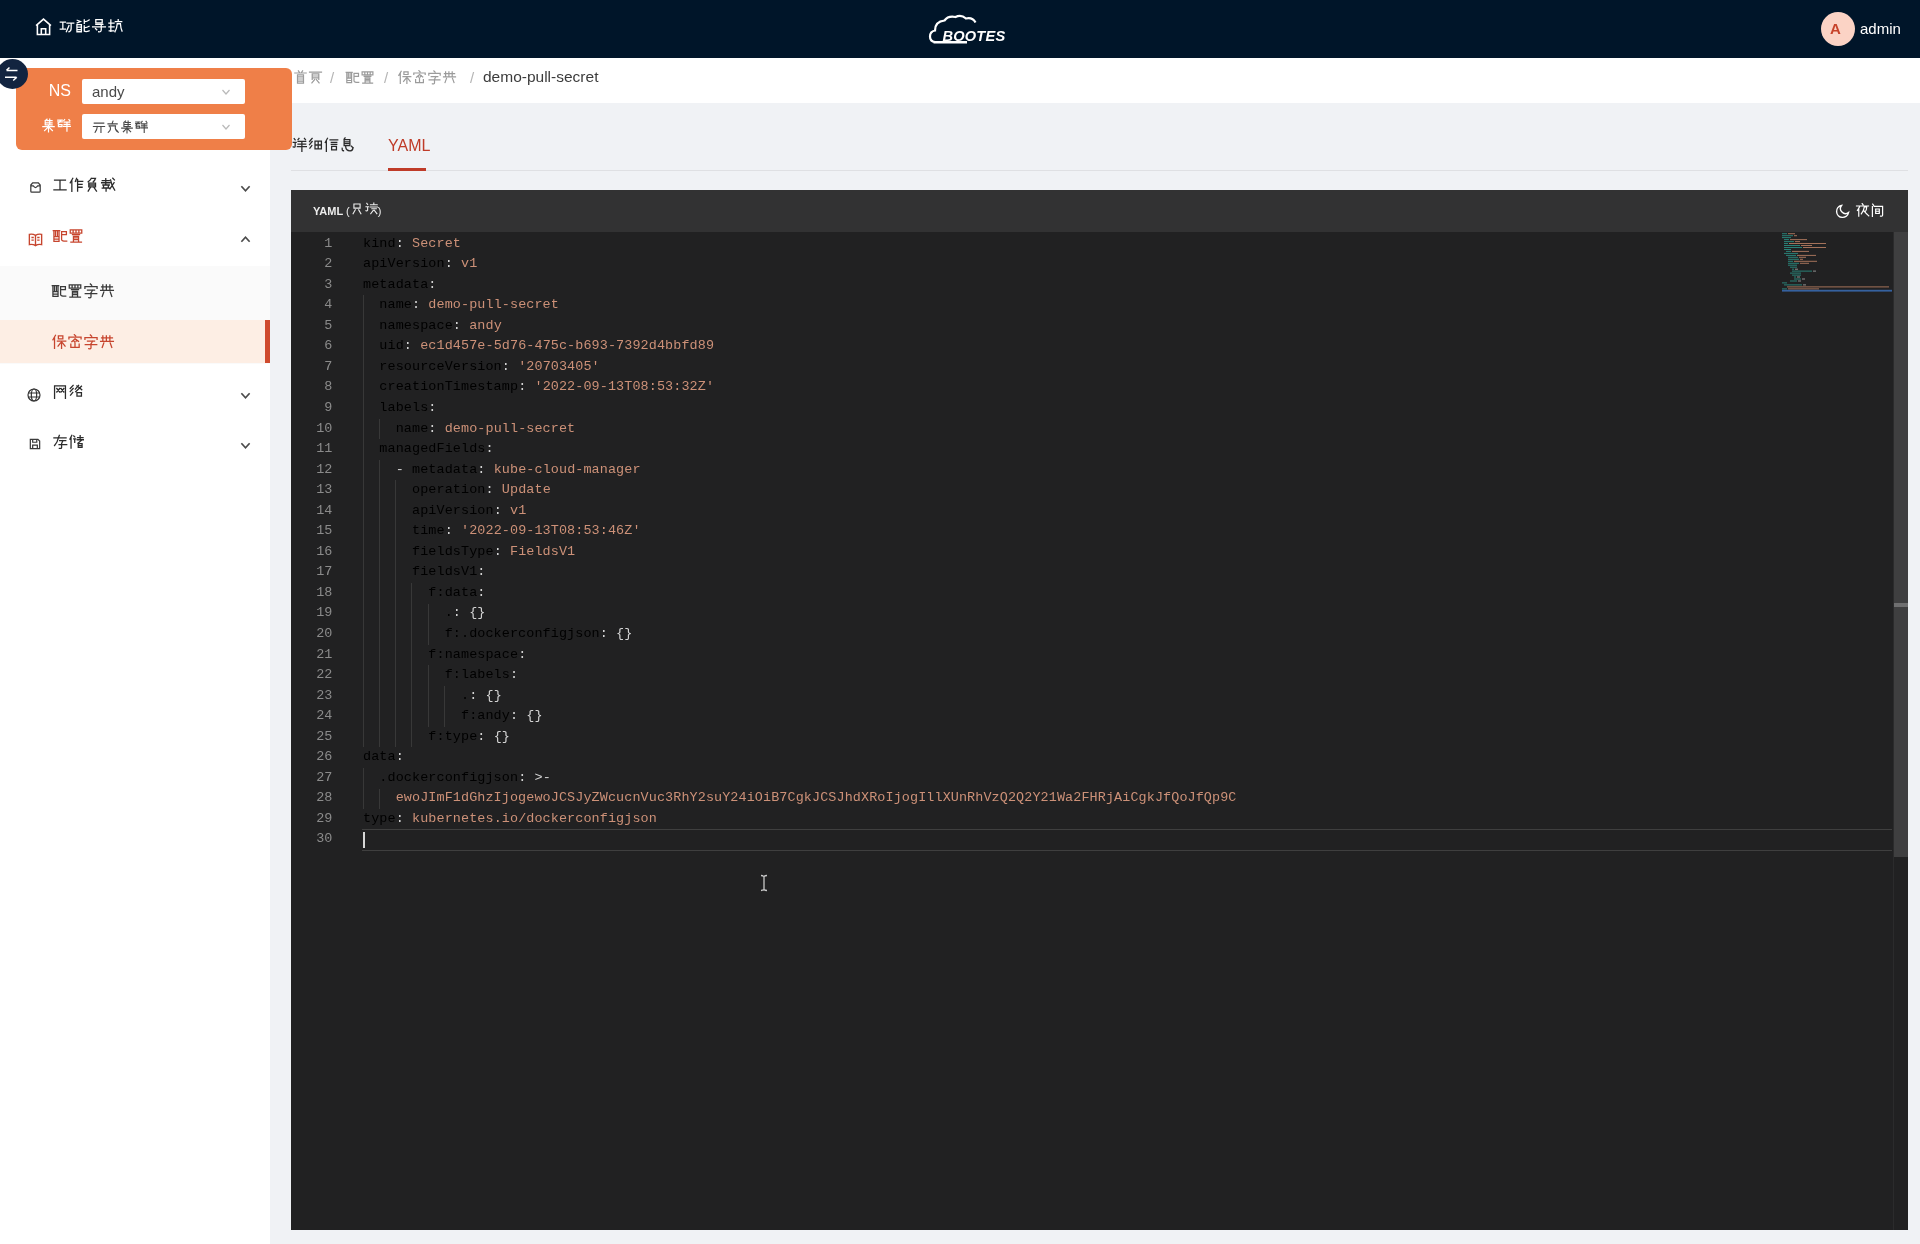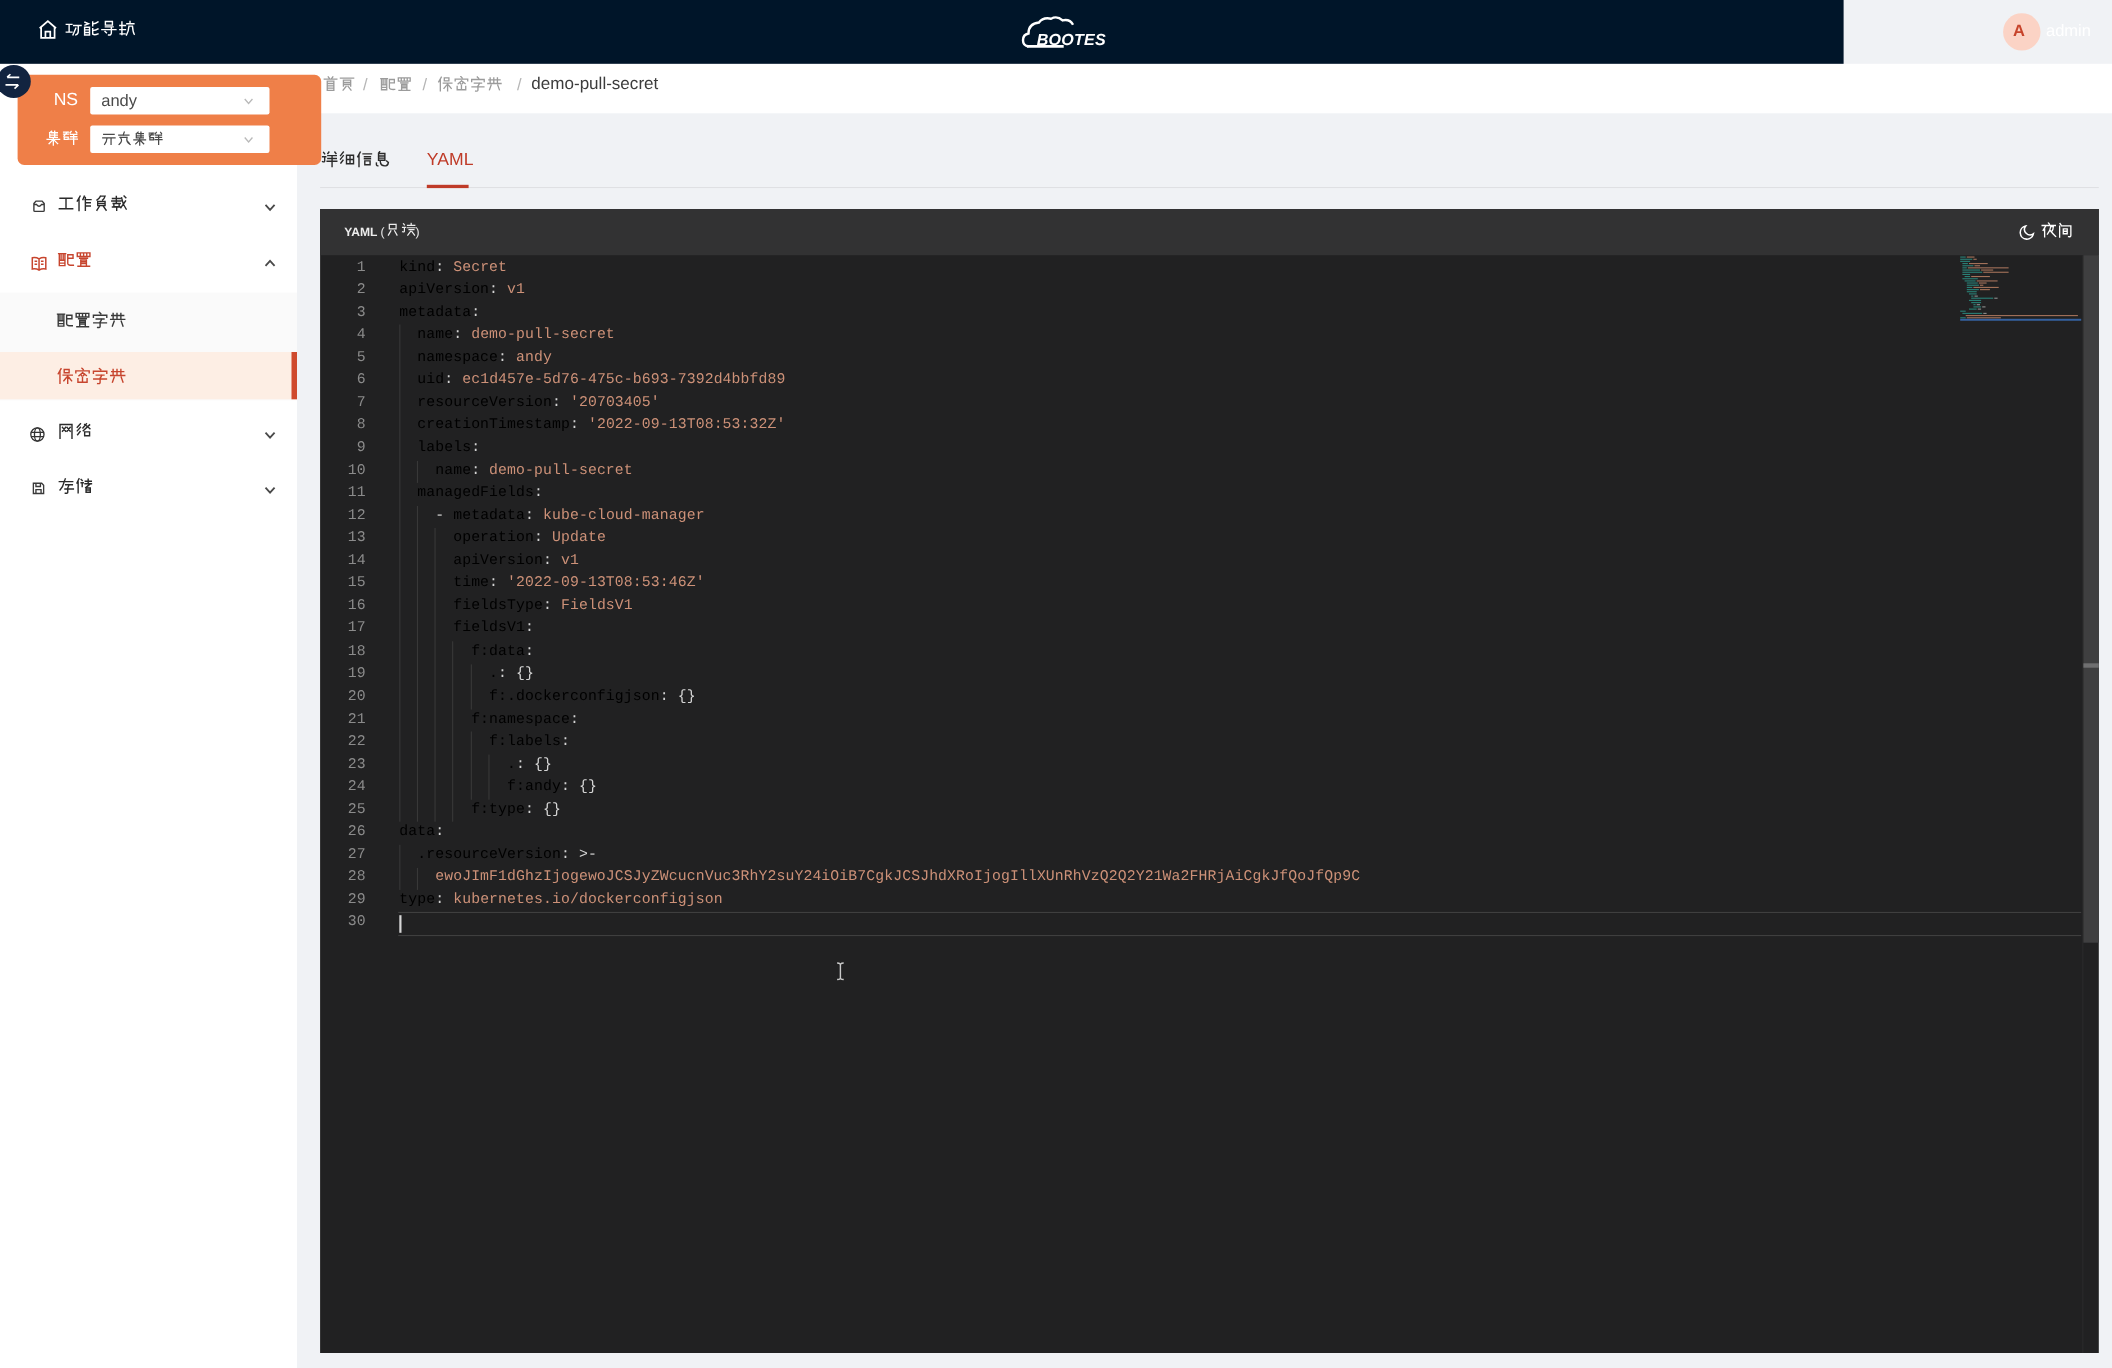--- a/index.html
+++ b/index.html
@@ -1,18 +1,18 @@
 <!DOCTYPE html>
 <html><head><meta charset="utf-8"><style>
 *{margin:0;padding:0;box-sizing:border-box}
 html,body{width:1920px;height:1244px;overflow:hidden;background:#f0f2f5;font-family:"Liberation Sans",sans-serif;-webkit-font-smoothing:antialiased}
 .abs{position:absolute}
 .cj{display:inline-block;vertical-align:-0.12em}
 .cj path{fill:none;stroke:currentColor;stroke-width:8;stroke-linecap:square}
-#nav{position:absolute;left:0;top:0;width:1676px;height:58px;background:#001529;z-index:30}
+#nav{position:absolute;left:0;top:0;width:1920px;height:58px;background:#001529;z-index:30}
 #side{position:absolute;left:0;top:58px;width:270px;height:1186px;background:#fff;z-index:10}
 #crumbbar{position:absolute;left:270px;top:58px;width:1650px;height:45px;background:#fff}
 .sel{position:absolute;left:66px;width:163px;height:25px;background:#fff;border-radius:2px}
 .sel .t{position:absolute;left:10px;top:4px;font-size:15px;color:#4a4a4a}
 .sel .ch{position:absolute;right:14px;top:8px}
 .mi{position:absolute;left:0;width:270px;height:40px;color:#2b2b2b;font-size:16px}
 .mi .ic{position:absolute;left:27px;top:12px}
 .mi .tx{position:absolute;left:52px;top:9px}
 .mi .ar{position:absolute;right:19px;top:15px}
 .k{color:#000000;font-style:normal}
@@ -266,21 +266,21 @@
       <i class="k">fieldsV1</i><i class="p">:</i>
         <i class="k">f:data</i><i class="p">:</i>
           <i class="k">.</i><i class="p">:</i> <i class="p">{}</i>
           <i class="k">f:.dockerconfigjson</i><i class="p">:</i> <i class="p">{}</i>
         <i class="k">f:namespace</i><i class="p">:</i>
           <i class="k">f:labels</i><i class="p">:</i>
             <i class="k">.</i><i class="p">:</i> <i class="p">{}</i>
             <i class="k">f:andy</i><i class="p">:</i> <i class="p">{}</i>
         <i class="k">f:type</i><i class="p">:</i> <i class="p">{}</i>
 <i class="k">data</i><i class="p">:</i>
-  <i class="k">.resourceVersion</i><i class="p">:</i> <i class="p">&gt;-</i>
+  <i class="k">.dockerconfigjson</i><i class="p">:</i> <i class="p">&gt;-</i>
     <i class="v">ewoJImF1dGhzIjogewoJCSJyZWcucnVuc3RhY2suY24iOiB7CgkJCSJhdXRoIjogIllXUnRhVzQ2Q2Y21Wa2FHRjAiCgkJfQoJfQp9C</i>
 <i class="k">type</i><i class="p">:</i> <i class="v">kubernetes.io/dockerconfigjson</i>
 </pre>
 <div class="ig" style="left:363.0px;top:295.2px;height:452.1px"></div>
 <div class="ig" style="left:363.0px;top:767.9px;height:41.1px"></div>
 <div class="ig" style="left:379.1px;top:418.6px;height:20.6px"></div>
 <div class="ig" style="left:379.1px;top:459.6px;height:287.7px"></div>
 <div class="ig" style="left:379.1px;top:788.5px;height:20.5px"></div>
 <div class="ig" style="left:395.3px;top:480.2px;height:267.1px"></div>
 <div class="ig" style="left:411.4px;top:583.0px;height:164.4px"></div>

